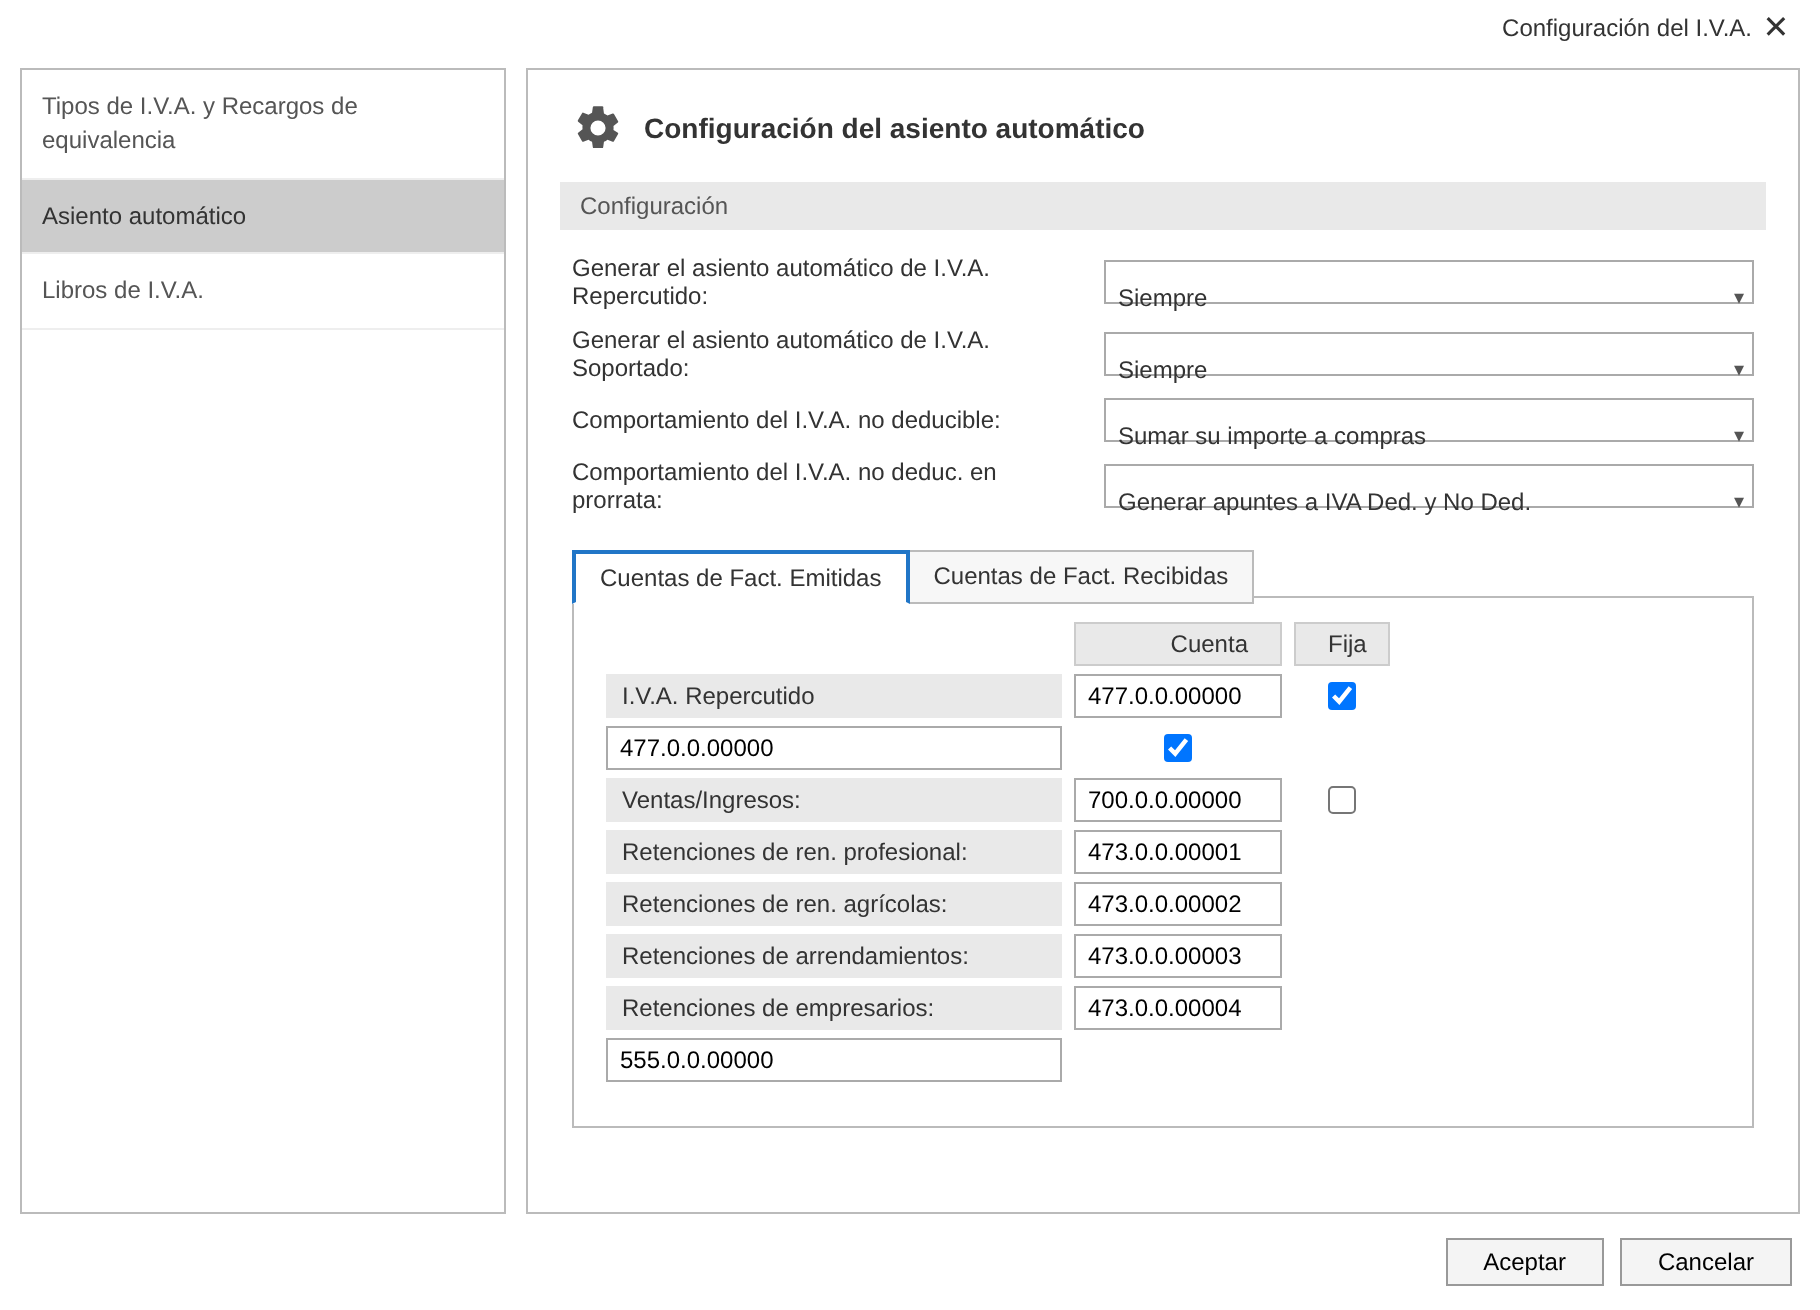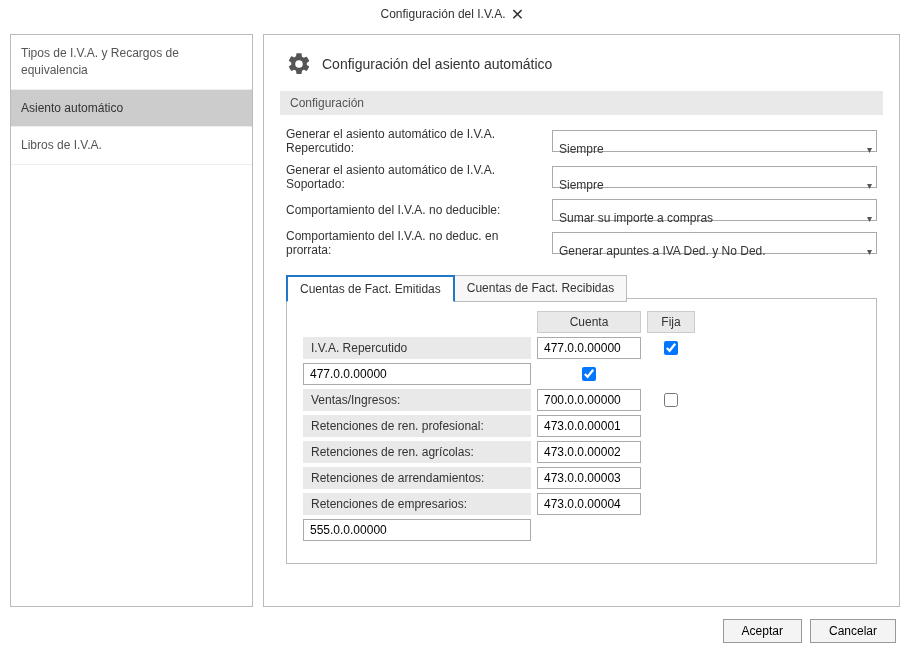--- a/index.html
+++ b/index.html
@@ -9,21 +9,21 @@
       background: #fff;
       color: #333;
       width: 910px;
       height: 655px;
       overflow: hidden;
       display: flex;
       flex-direction: column;
     }
     .titlebar {
       display: flex;
-      justify-content: center;
+      justify-content: flex-end;
       align-items: center;
       padding: 6px 10px;
       height: 28px;
     }
     .titlebar .title { font-size: 12px; }
     .titlebar .close {
       font-size: 16px;
       cursor: pointer;
       width: 24px;
       text-align: center;
@@ -66,21 +66,21 @@
       gap: 10px;
       padding: 6px 0 14px 6px;
     }
     .gear {
       width: 26px;
       height: 26px;
       color: #555;
     }
     .main-header h1 {
       font-size: 14px;
-      font-weight: 400;
+      font-weight: 700;
       color: #333;
     }
     .section-label {
       background: #e9e9e9;
       padding: 5px 10px;
       color: #555;
       margin-bottom: 12px;
     }
     .form-grid {
       display: grid;
@@ -130,23 +130,23 @@
       padding: 12px 16px 18px 16px;
     }
     .accounts-header {
       display: grid;
       grid-template-columns: 228px 104px 48px;
       gap: 6px;
       margin-bottom: 4px;
       align-items: center;
     }
     .accounts-header .hcell {
-      text-align: center;
+      text-align: right;
       background: #e9e9e9;
-      padding: 3px 0;
+      padding: 3px 16px;
       border: 1px solid #ccc;
     }
     .accounts-header .spacer { background: none; border: none; }
     .account-row {
       display: grid;
       grid-template-columns: 228px 104px 48px;
       gap: 6px;
       margin-bottom: 4px;
       align-items: center;
     }

